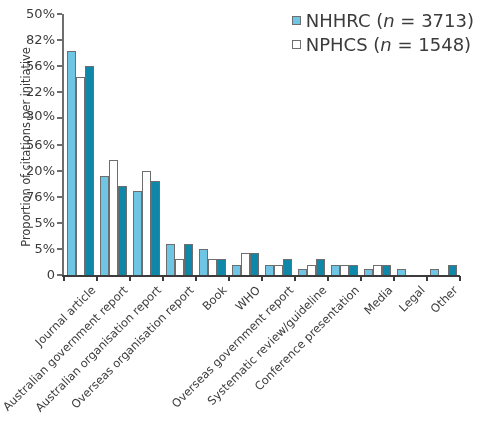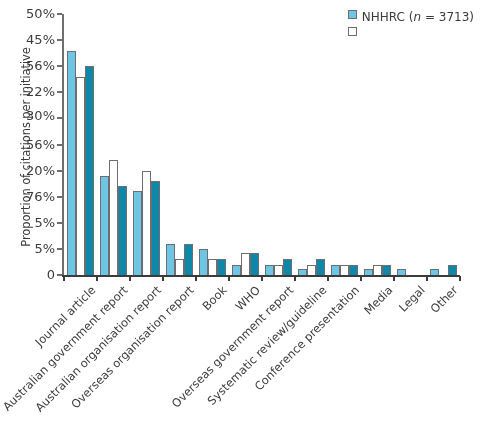--- a/index.html
+++ b/index.html
@@ -147,22 +147,23 @@
   #legend {
     position: absolute;
     right: 6px;
     top: 10px;
     display: flex;
     flex-direction: column;
     gap: 3px;
   }
   .legend-row {
     display: flex;
+    align-items: center;
     gap: 5px;
-    font-size: 12px;
+    font-size: 18px;
     color: #3b3b3b;
     white-space: nowrap;
   }
   .swatch {
     width: 9px;
     height: 9px;
     box-sizing: border-box;
     border: 1.2px solid #6e6e6e;
     flex: 0 0 auto;
   }
@@ -193,21 +194,21 @@
         <div class="ytick" style="top: 149.6px;">20%</div>
         <div class="ytick-mark" style="top: 155.6px;"></div>
         <div class="ytick" style="top: 123.5px;">56%</div>
         <div class="ytick-mark" style="top: 129.5px;"></div>
         <div class="ytick" style="top: 95px;">30%</div>
         <div class="ytick-mark" style="top: 103.4px;"></div>
         <div class="ytick" style="top: 71.3px;">22%</div>
         <div class="ytick-mark" style="top: 77.3px;"></div>
         <div class="ytick" style="top: 45.2px;">56%</div>
         <div class="ytick-mark" style="top: 51.2px;"></div>
-        <div class="ytick" style="top: 19.1px;">45%</div>
+        <div class="ytick" style="top: 19.1px;">82%</div>
         <div class="ytick-mark" style="top: 25.1px;"></div>
         <div class="ytick" style="top: -7px;">50%</div>
         <div class="ytick-mark" style="top: -1px;"></div>
       </div>
     <div id="bars">
         <div class="group">
           <div class="bar s0" style="height: 224.46px;"></div>
           <div class="bar s1" style="height: 198.36px;"></div>
           <div class="bar s2" style="height: 209.322px;"></div>
           <div class="xtick left"></div>
@@ -321,16 +322,17 @@
       </div>
     </div>
 
   <div id="legend">
       <div class="legend-row">
         <span class="swatch s0"></span>
         <span class="legend-text">NHHRC (<span class="ital">n</span> = 3713)</span>
       </div>
       <div class="legend-row">
         <span class="swatch s1"></span>
+        <span class="legend-text">NPHCS (<span class="ital">n</span> = 1548)</span>
       </div>
     </div>
 
 </div>
 
 </body></html>

